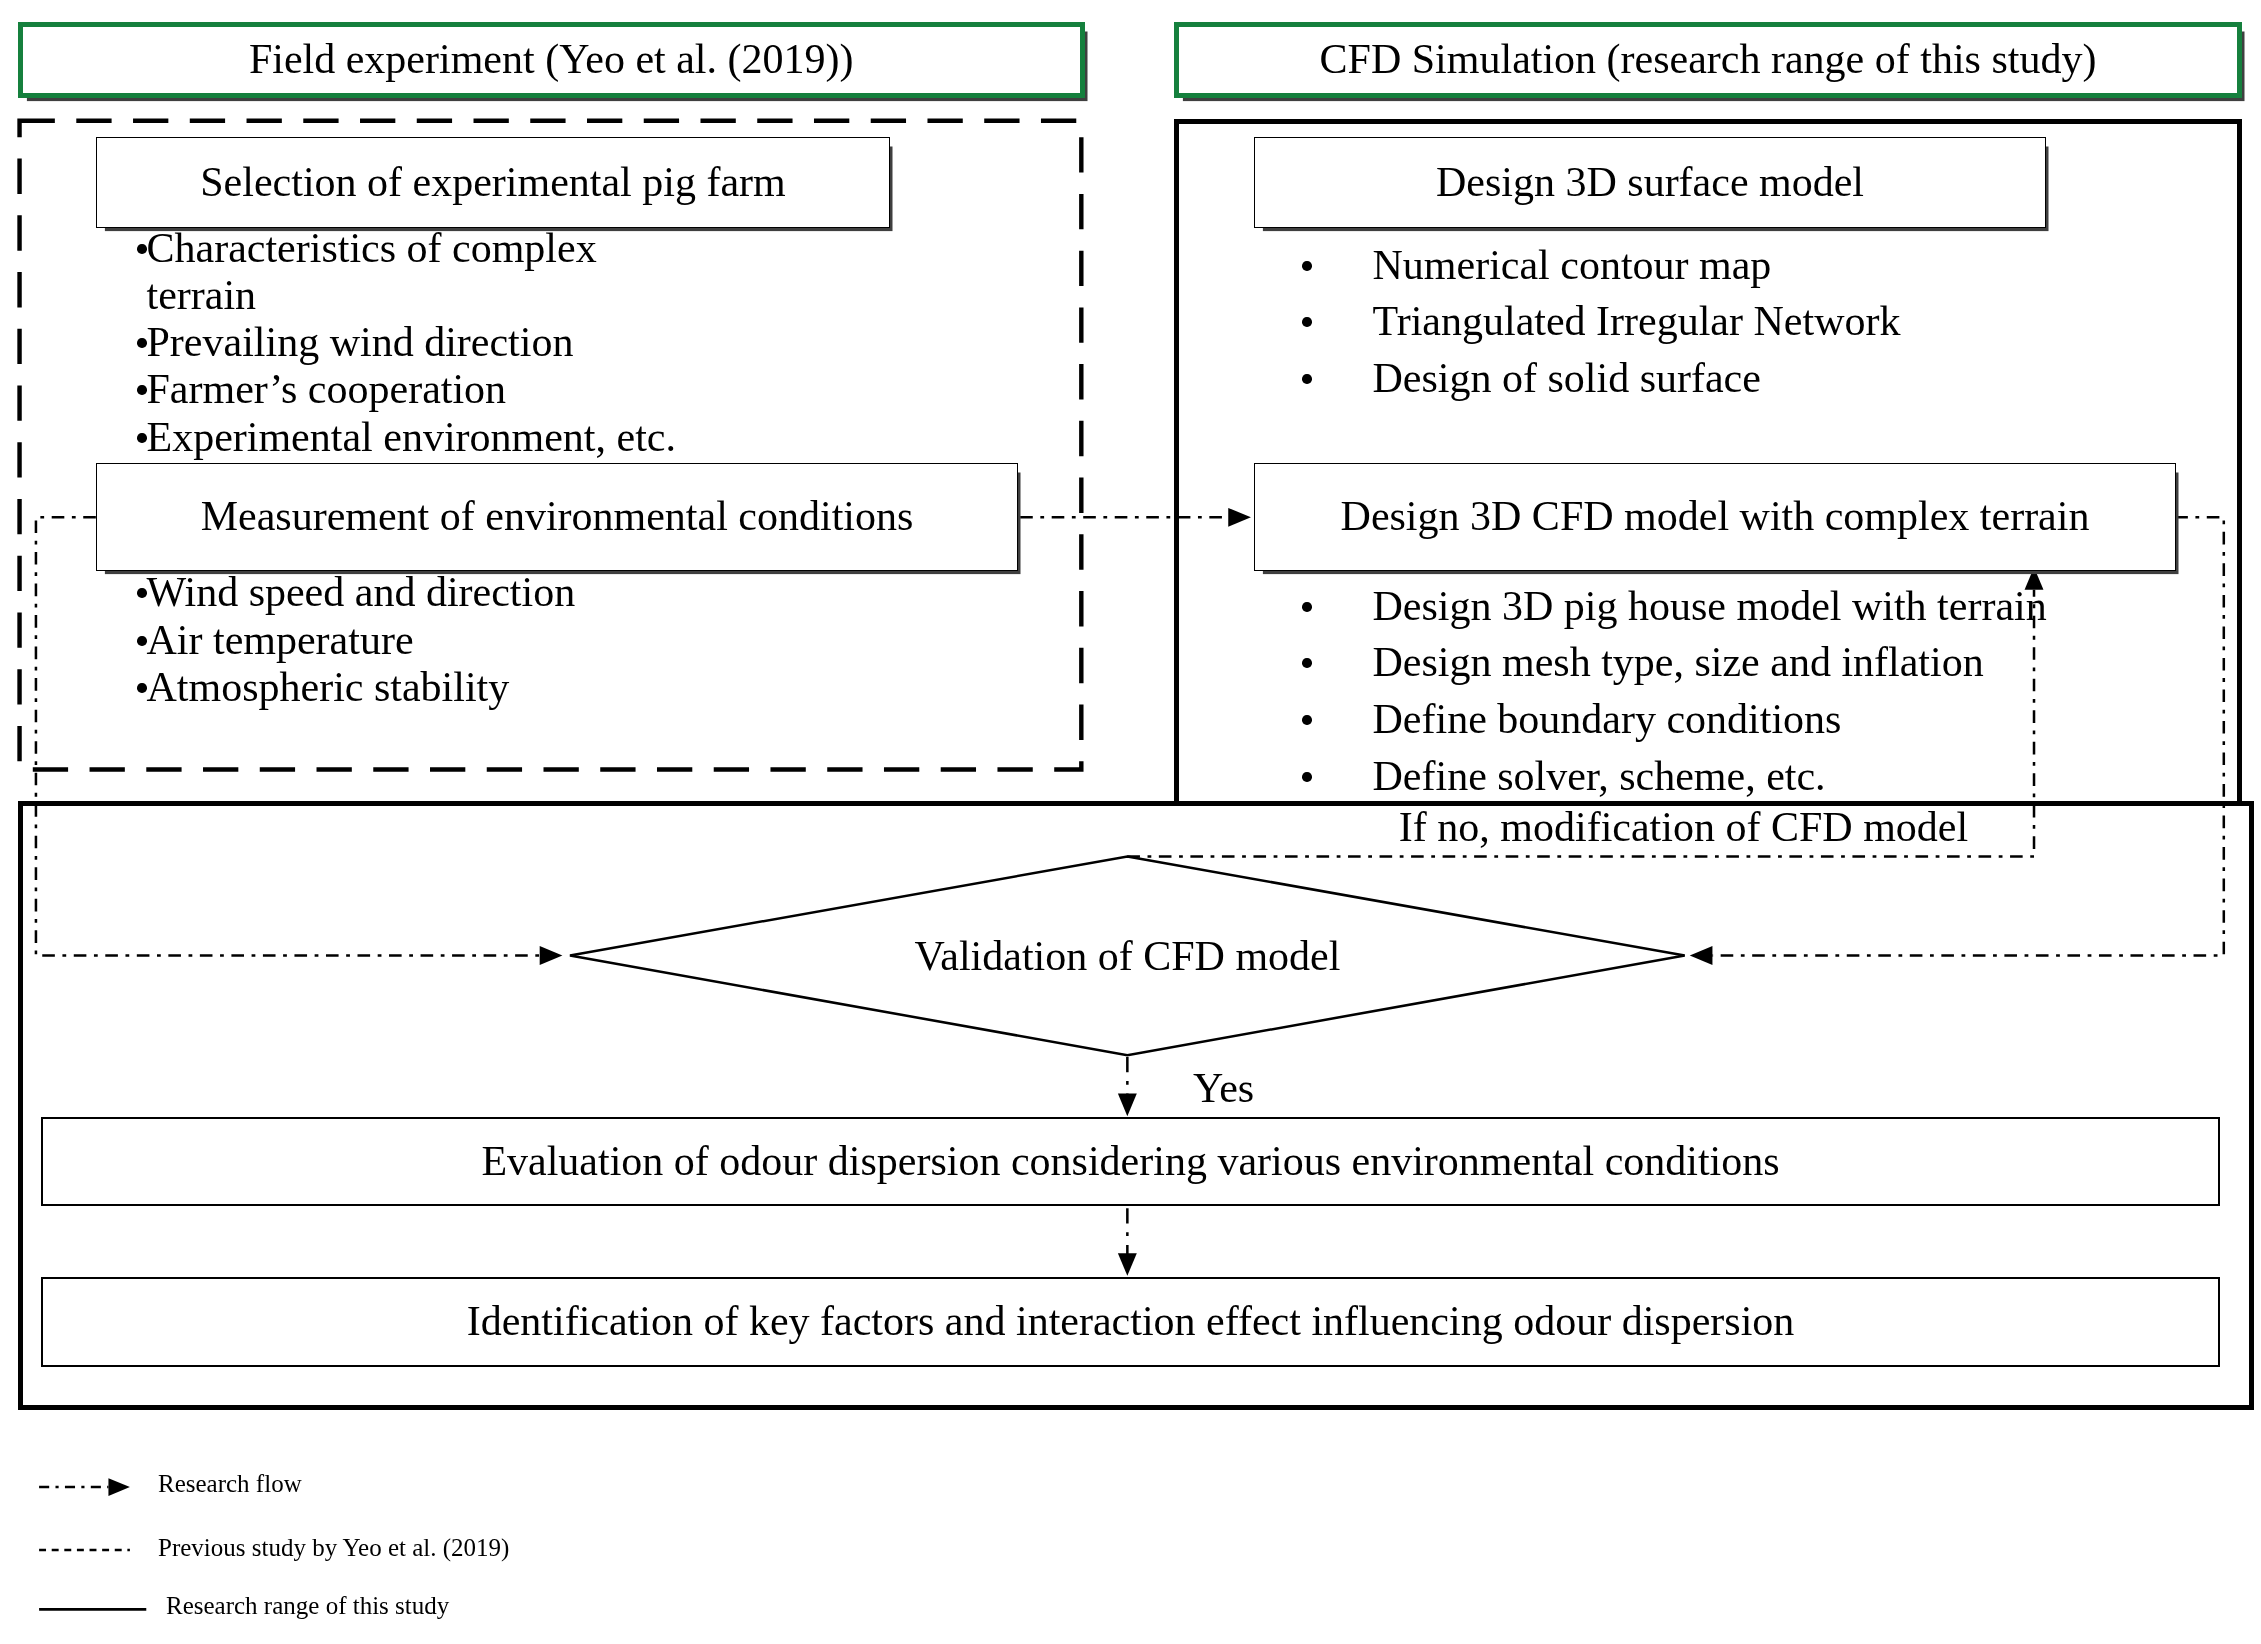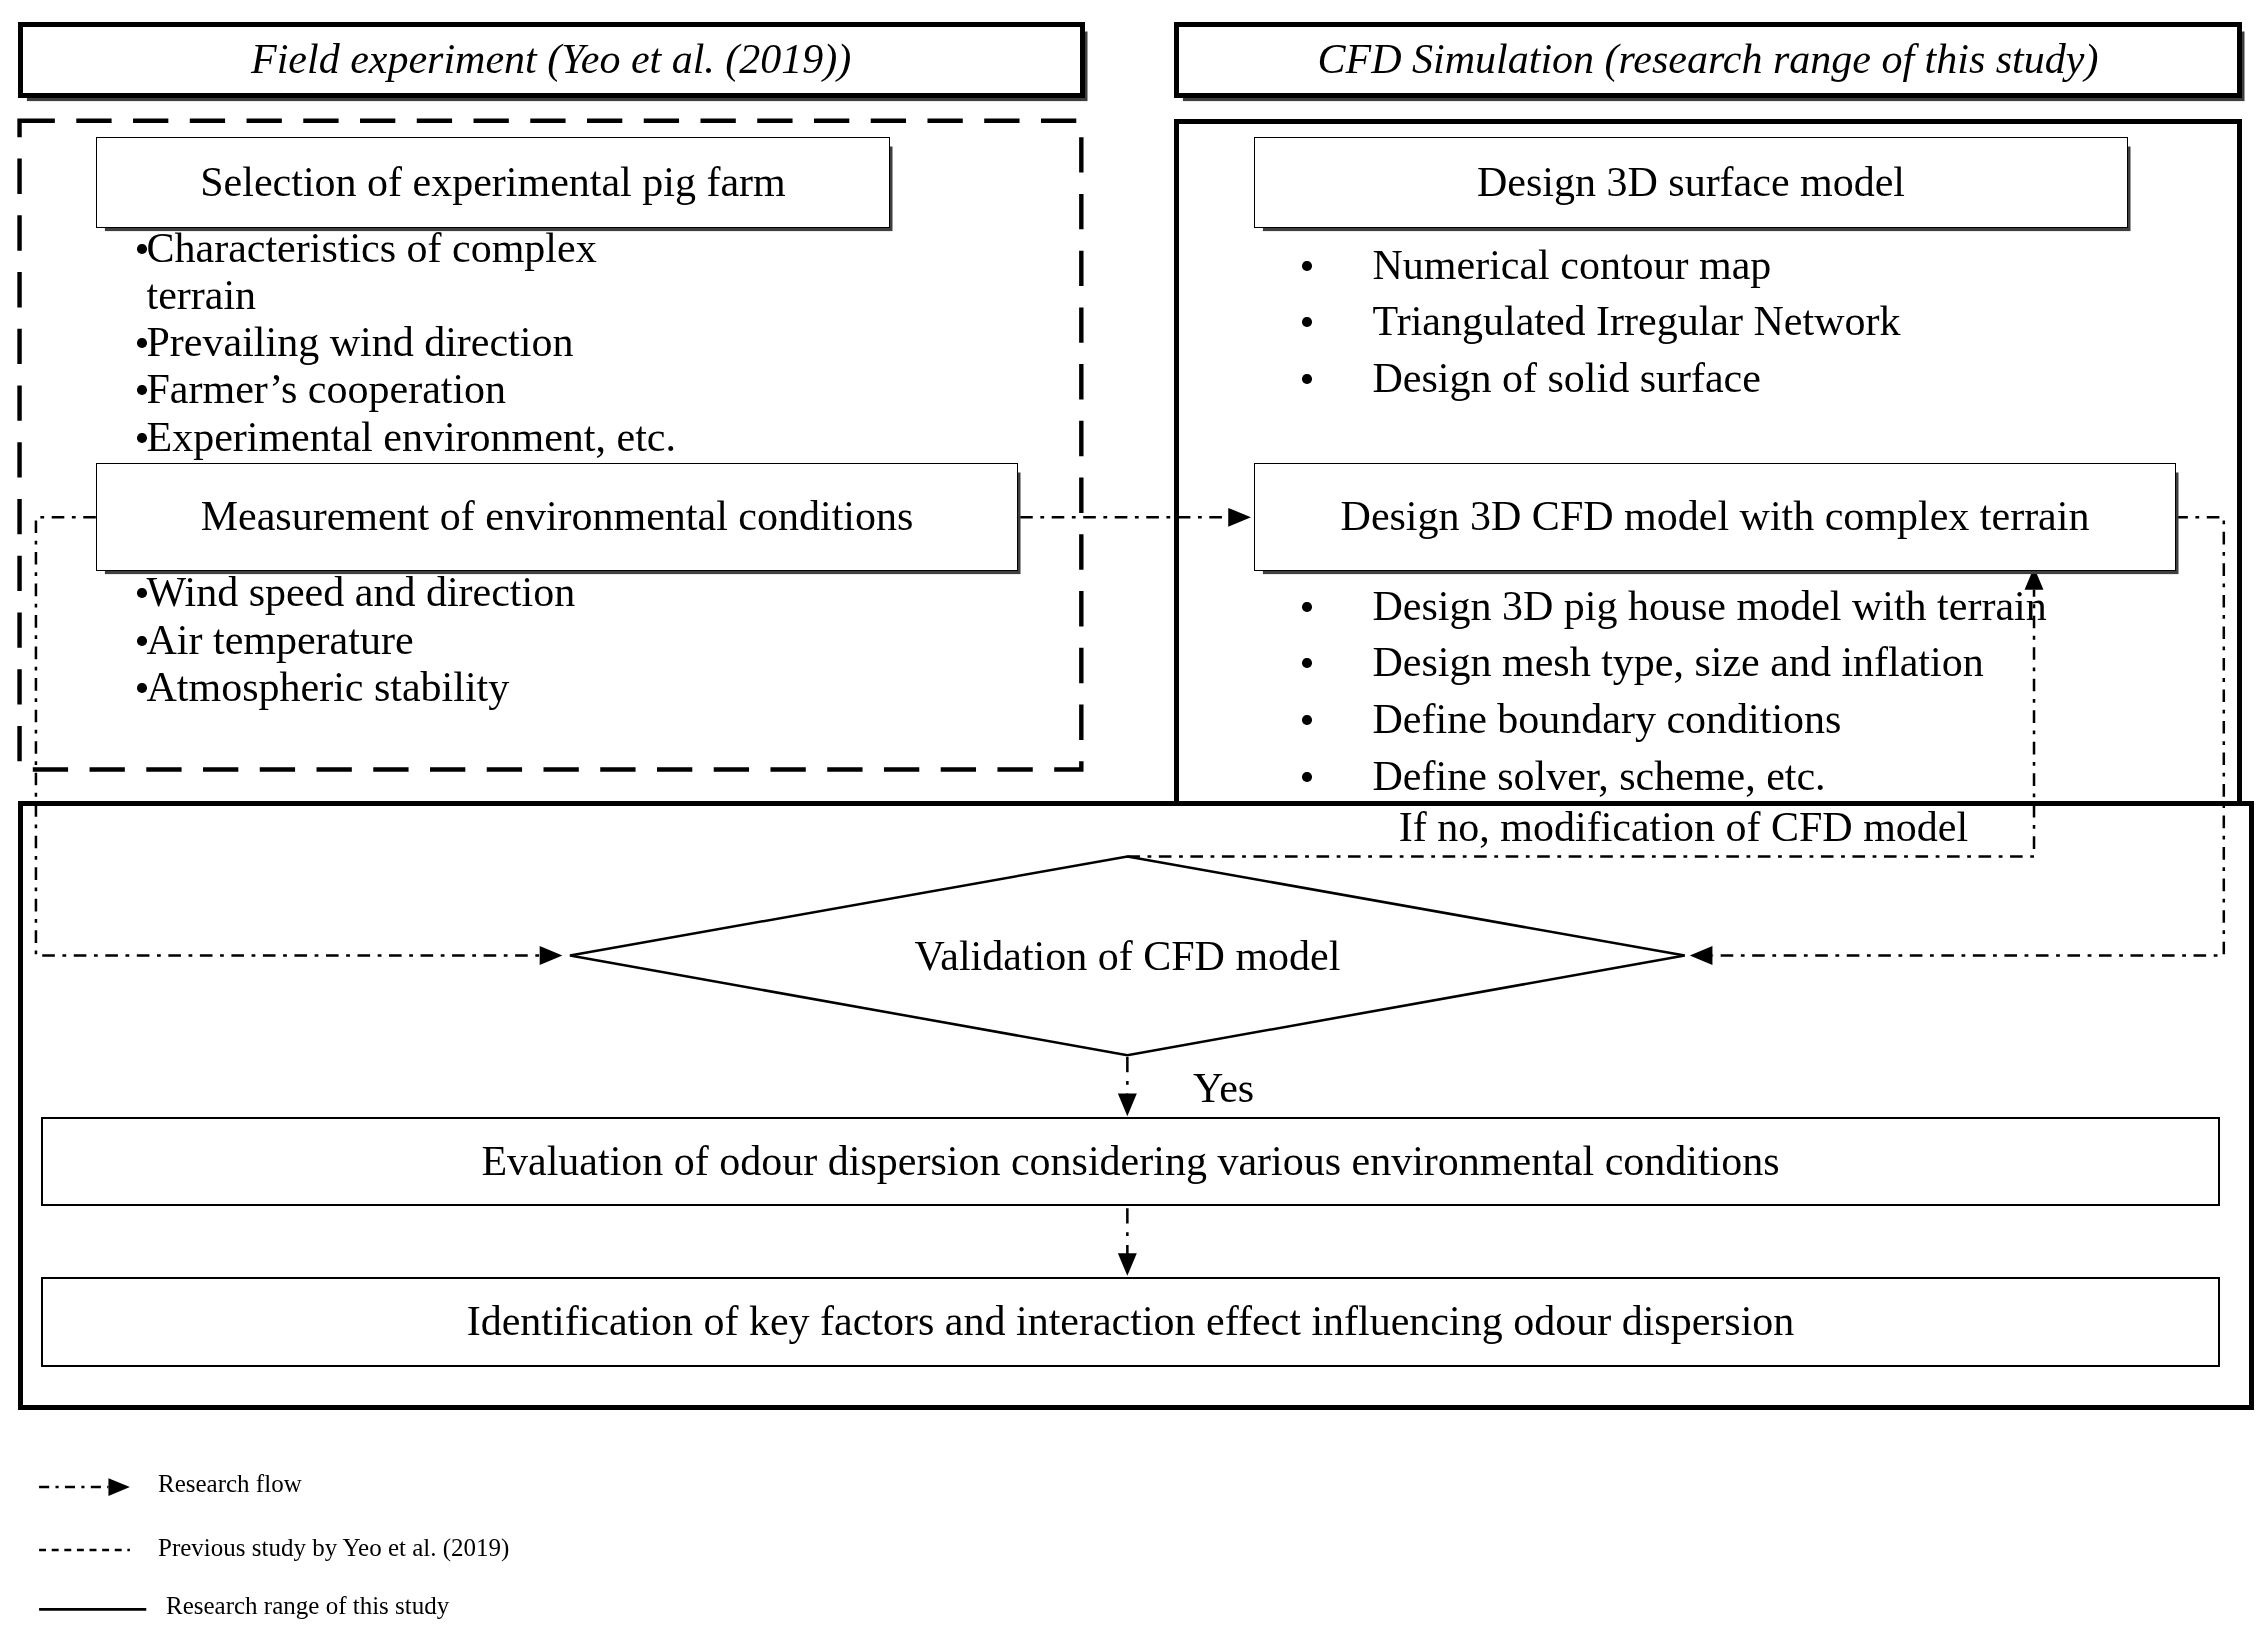--- a/index.html
+++ b/index.html
@@ -19,21 +19,21 @@
     background:#ffffff;
     display:flex;
     align-items:center;
     justify-content:center;
     text-align:center;
     font-size:42px;
     line-height:1.12;
     z-index:10;
   }
   .container{position:absolute;box-sizing:border-box;z-index:1;background:transparent;}
-  .titleb{border:5px solid #000000;font-style:italic;}
+  .titleb{border:5px solid #15803d;}
   .stepb{border:1.9px solid #000;}
   .resultb{border:2.5px solid #000;}
   .shadow{box-shadow:5.7px 6.3px 0 -3.2px #3f3f3f;}
   .rc{border:5px solid #000;}
   .bigc{border:5.7px solid #000;}
   .li{position:absolute;display:flex;align-items:flex-start;z-index:10;font-size:42px;line-height:47px;}
   .dot{flex:0 0 auto;width:9.5px;height:9.5px;border-radius:50%;background:#000;margin-top:19px;}
   .li-text{white-space:pre-line;}
   .li-left .li-text{}
   .li-right .li-text{margin-left:61px;}
@@ -117,21 +117,21 @@
   </div>
   <div class="li li-left" style="left:137px;top:617px;width:870px;">
     <span class="dot"></span>
     <span class="li-text">Air temperature</span>
   </div>
   <div class="li li-left" style="left:137px;top:664px;width:870px;">
     <span class="dot"></span>
     <span class="li-text">Atmospheric stability</span>
   </div>
 
-  <div class="box stepb shadow" style="left:1254px;top:137px;width:874px;height:91px;">
+  <div class="box stepb shadow" style="left:1254px;top:137px;width:792px;height:91px;">
     <span>Design 3D surface model</span>
   </div>
   <div class="box stepb shadow" style="left:1254px;top:463px;width:922px;height:108px;">
     <span>Design 3D CFD model with complex terrain</span>
   </div>
 
   <div class="li li-right" style="left:1302px;top:242px;width:895px;">
     <span class="dot"></span>
     <span class="li-text">Numerical contour map</span>
   </div>

